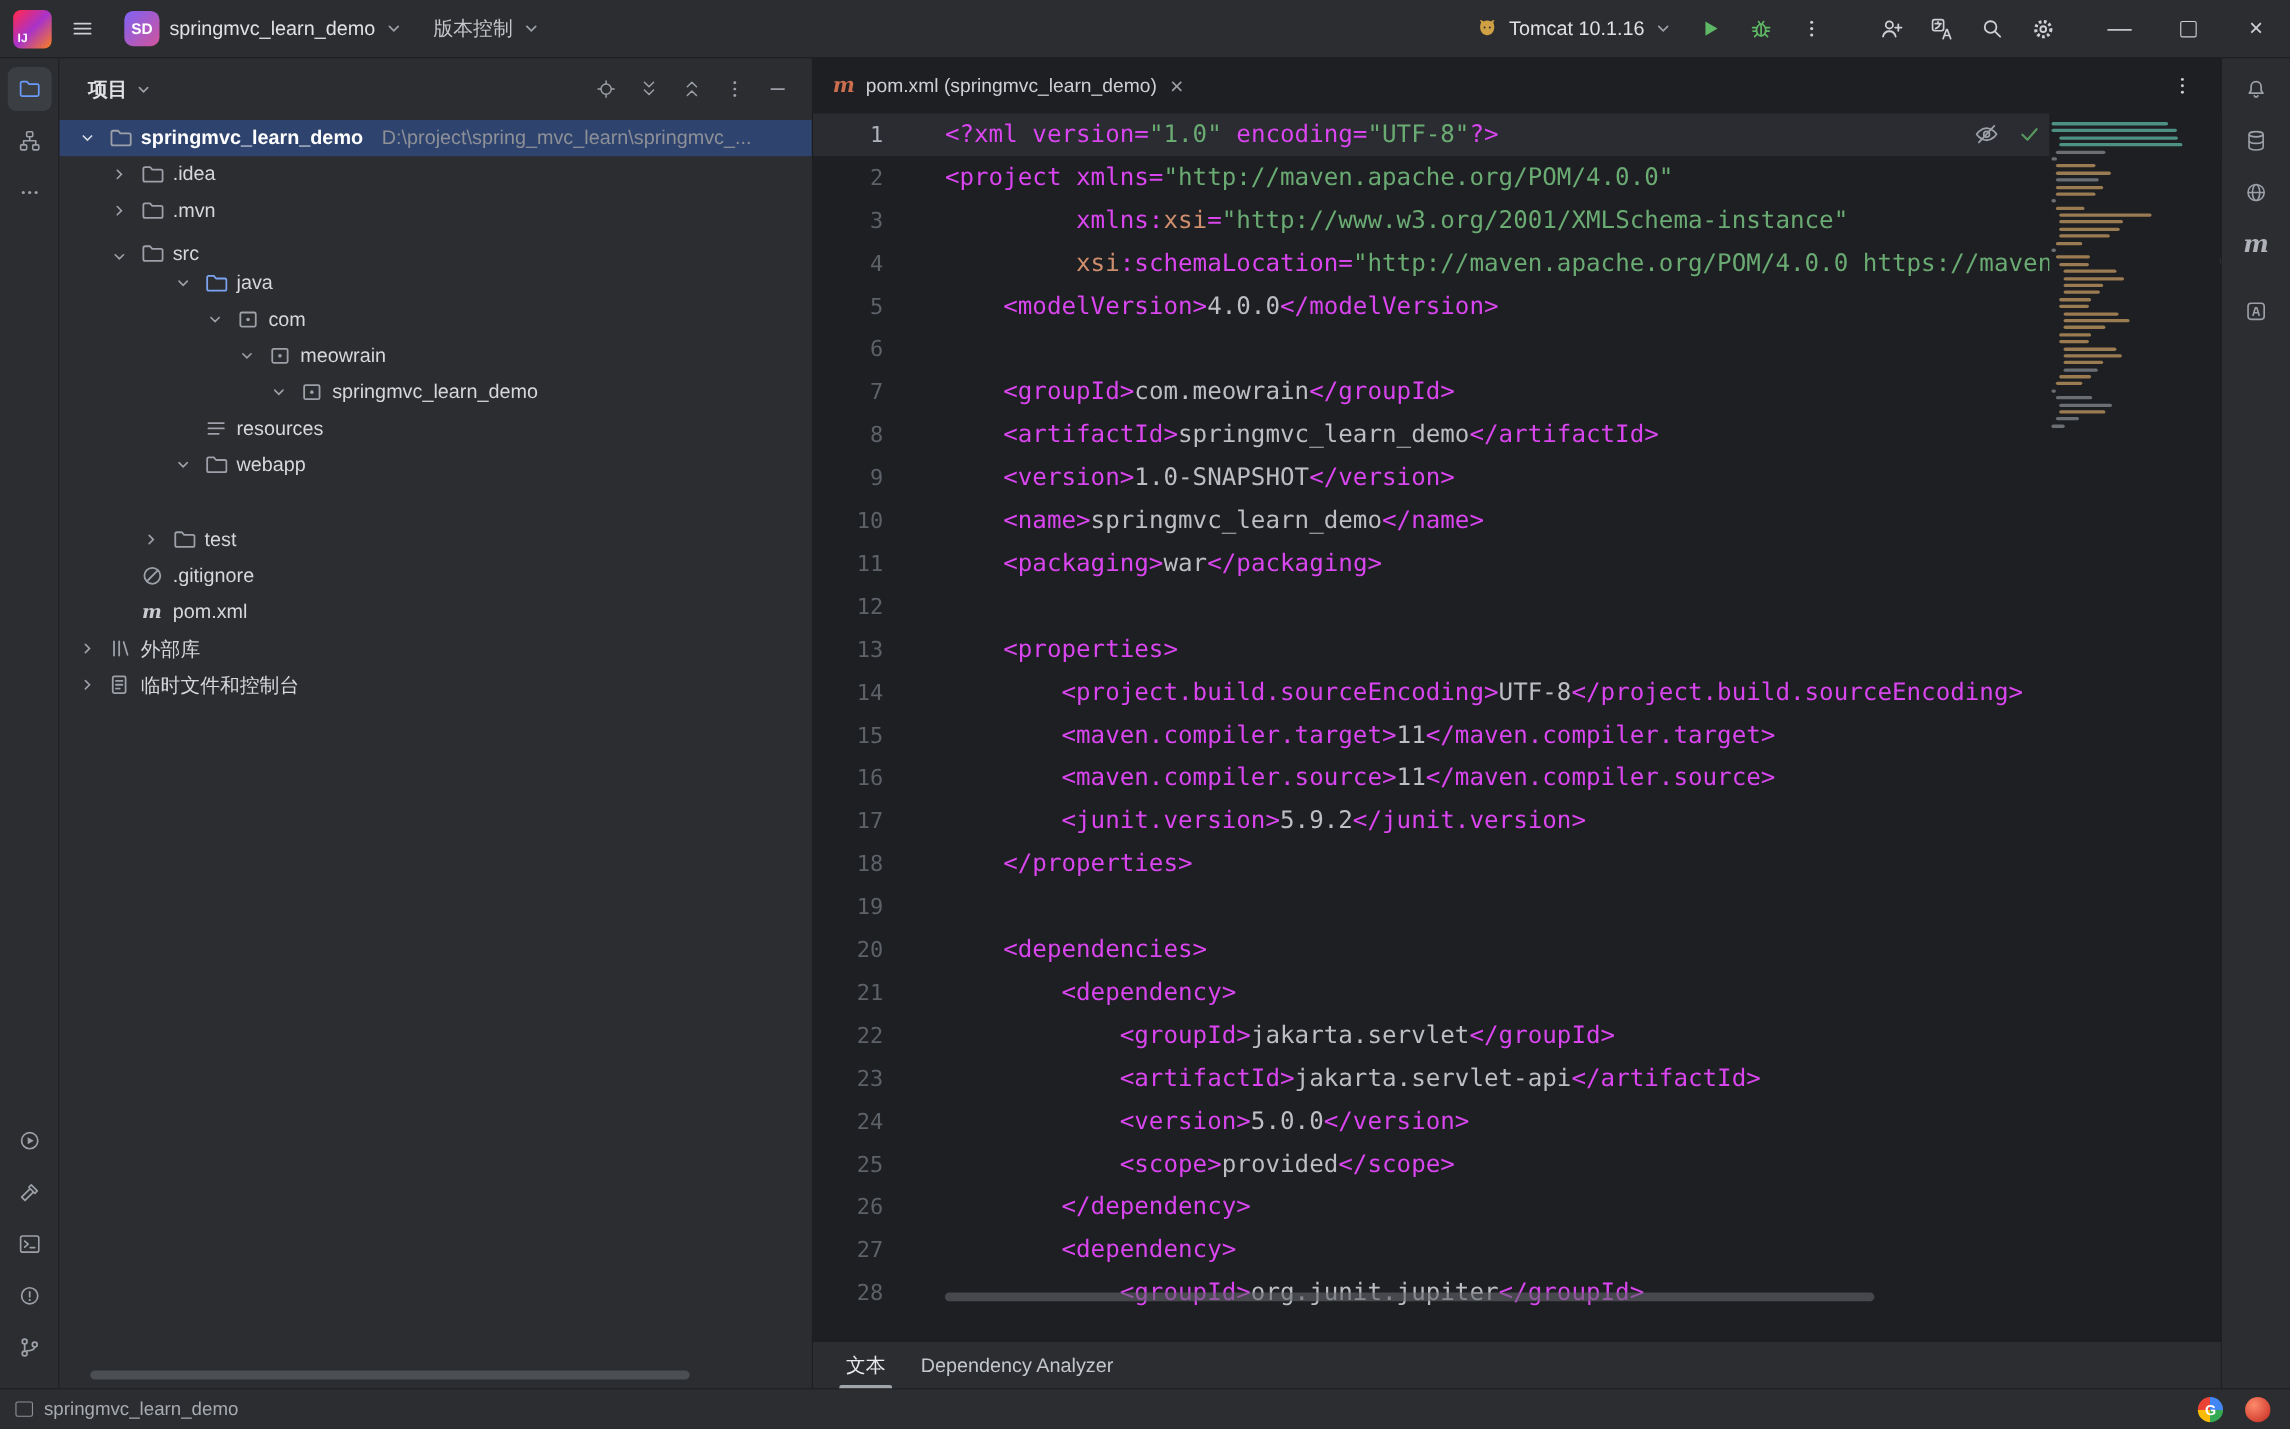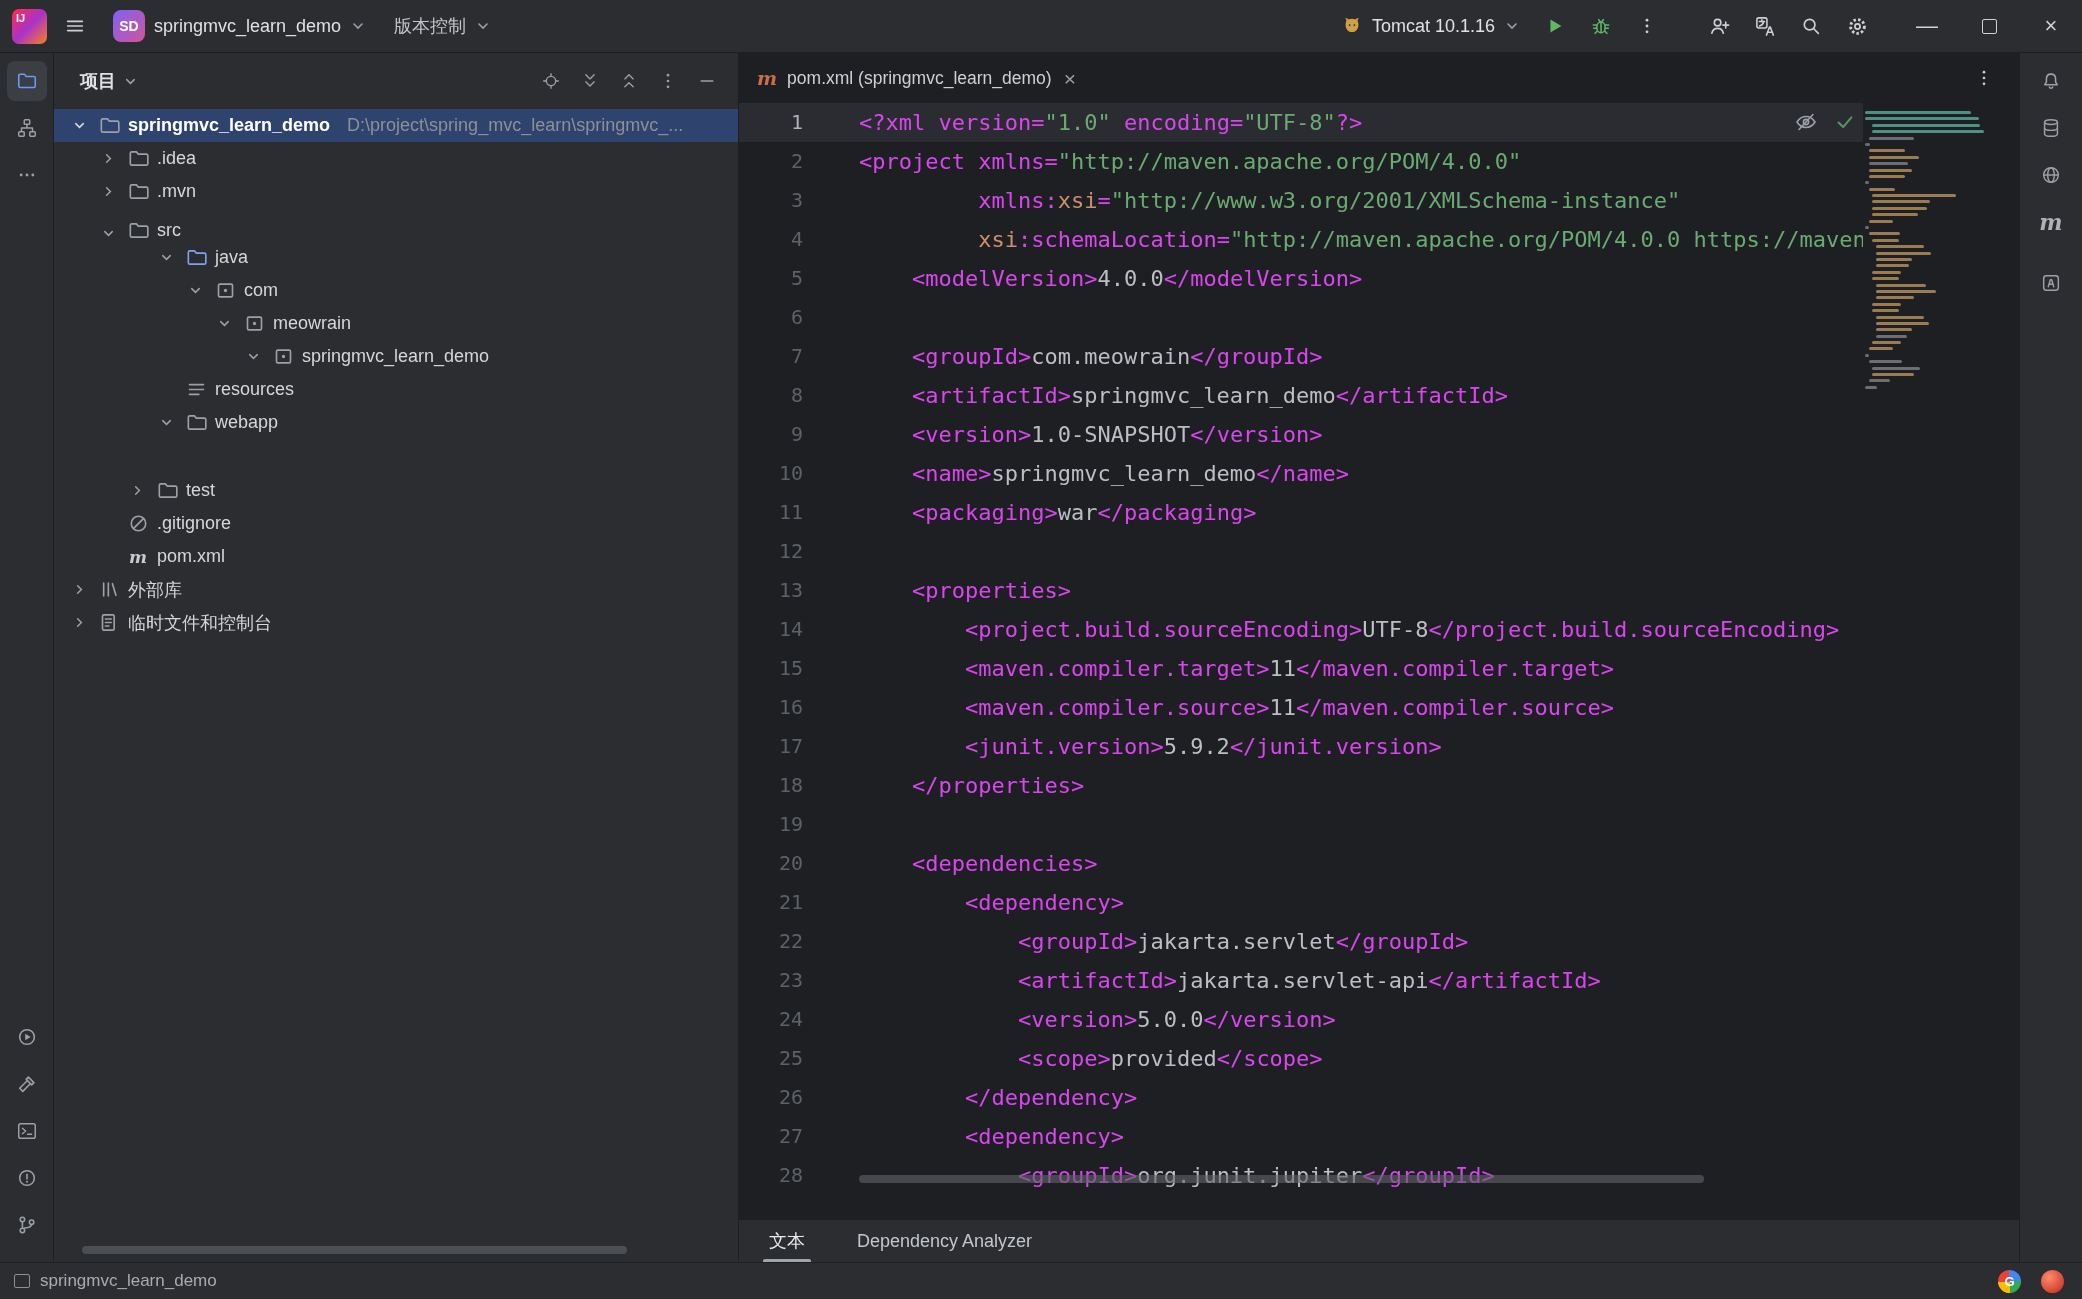--- a/index.html
+++ b/index.html
@@ -19,21 +19,21 @@
   .titlebar {
     flex: 0 0 53px; background: #2b2d30; border-bottom: 1px solid #1e1f22;
     display: flex; align-items: center; justify-content: space-between;
     padding: 0 0 0 12px;
   }
   .tb-left, .tb-right { display: flex; align-items: center; }
   .tb-left { gap: 8px; }
   .logo {
     width: 35px; height: 35px; border-radius: 7px;
     background: linear-gradient(135deg, #fe2857 5%, #a833c9 50%, #fc801d 100%);
-    display: flex; justify-content: flex-start;
+    display: flex; align-items: flex-end; justify-content: flex-start;
     padding: 3px 4px; font-size: 11px; font-weight: bold; color: #fff;
   }
   .tb-btn { width: 40px; height: 40px; display: flex; align-items: center; justify-content: center; color: #ced0d6; border-radius: 8px; }
   .tb-widget { display: flex; align-items: center; gap: 9px; padding: 5px 10px; border-radius: 8px; color: #dfe1e5; }
   .tb-text.dim { color: #c3c5ca; }
   .badge {
     width: 32px; height: 32px; border-radius: 8px;
     background: linear-gradient(135deg, #7f62f4, #d0549c);
     color: #fff; font-size: 14px; font-weight: 700;
     display: flex; align-items: center; justify-content: center;
@@ -108,21 +108,21 @@
   .m-t { background: #4d9084; }
   .m-g { background: #6b6f74; }
   .m-o { background: #9a7b52; }
 
   .inspections { position: absolute; top: 7px; right: 163px; display: flex; gap: 16px; align-items: center; z-index: 3; color: #9da0a8; }
   .hscroll { position: absolute; bottom: 6px; left: 120px; width: 845px; height: 8px; border-radius: 4px; background: rgba(96,100,107,0.6); z-index: 3; }
 
   .editor-filler { flex: 1; }
   .bottom-tabs {
     flex: 0 0 43px; background: #2b2d30; border-top: 1px solid #1e1f22;
-    display: flex; align-items: stretch; padding-left: 30px; gap: 52px;
+    display: flex; align-items: stretch; padding-left: 30px; gap: 32px;
   }
   .btab { position: relative; display: flex; align-items: center; font-size: 18px; color: #c3c6cc; }
   .btab.active { color: #e8eaed; }
   .btab.active::after { content: ""; position: absolute; left: -6px; right: -6px; bottom: 0; height: 3px; background: #a0a4ab; border-radius: 2px 2px 0 0; }
 
   
   .statusbar {
     flex: 0 0 37px; background: #2b2d30; border-top: 1px solid #1e1f22;
     display: flex; align-items: center; justify-content: space-between;
     padding: 0 18px 0 14px; font-size: 17px; color: #a8abb2;

